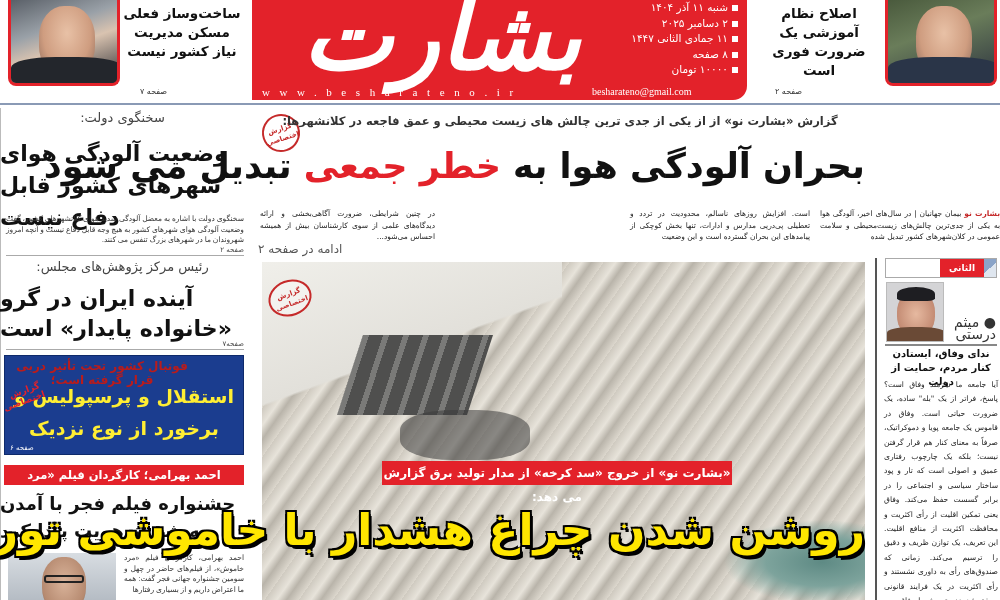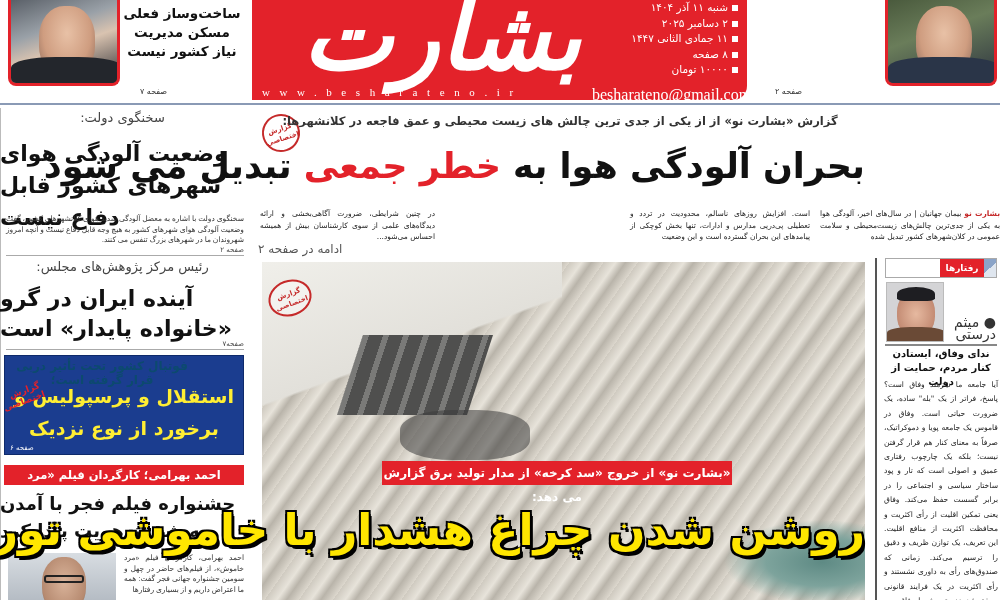--- a/index.html
+++ b/index.html
@@ -7,21 +7,21 @@
     body { position: relative; font-family: "DejaVu Sans", sans-serif; direction: rtl; color: #111; }
     .abs { position: absolute; }
 
     
     .masthead { left: 0; top: 0; width: 1000px; height: 102px; background: #fff; }
     .mast-red { left: 252px; top: 0; width: 495px; height: 100px; background: #e3222a; border-radius: 0 0 14px 0; }
     .logo-text { left: 262px; top: -28px; width: 360px; height: 128px; color: #fff; font-family: "DejaVu Serif", serif; font-weight: bold; font-size: 96px; line-height: 128px; text-align: center; font-style: italic; letter-spacing: -2px; }
     .date-list { right: 262px; top: 0; width: 130px; color: #fff; font-size: 10.5px; line-height: 15.5px; text-align: right; }
     .date-list div::before { content: ""; display: inline-block; width: 6px; height: 6px; background: #fff; margin-left: 4px; vertical-align: middle; }
     .url-line { left: 262px; top: 86px; width: 340px; color: #fff; font-family: "Liberation Serif", serif; font-size: 11px; letter-spacing: 9.6px; direction: ltr; text-align: left; white-space: nowrap; }
-    .email-line { left: 592px; top: 86px; color: #fff; font-family: "Liberation Serif", serif; font-size: 16px; direction: ltr; }
+    .email-line { left: 592px; top: 86px; color: #fff; font-family: "Liberation Serif", serif; font-size: 10px; direction: ltr; }
     .mast-rule { left: 0; top: 103px; width: 1000px; height: 2px; background: #8a9ab5; }
 
     .teaser { top: 0; width: 245px; height: 100px; }
     .teaser .photo { position: absolute; top: 0; width: 112px; height: 86px; border: 3px solid #e3222a; border-top: none; border-radius: 0 0 8px 8px; overflow: hidden; background: linear-gradient(160deg,#5a6068 0%,#9aa1a8 35%,#d9c3b0 55%,#2e2f34 100%); }
     .teaser .photo .face { position: absolute; left: 28px; top: 6px; width: 56px; height: 68px; border-radius: 45% 45% 40% 40%; background: radial-gradient(ellipse at 50% 40%, #e8c1a6 0%, #cf9d80 60%, #8d6a5a 100%); }
     .teaser .photo .shoulders { position: absolute; left: 0; bottom: 0; width: 112px; height: 26px; background: #23262c; border-radius: 40% 40% 0 0; }
     .teaser .headline { position: absolute; top: 4px; width: 120px; font-weight: bold; font-size: 13.5px; line-height: 19px; text-align: center; color: #111; }
     .teaser .page-ref { position: absolute; top: 87px; font-size: 8px; color: #333; }
 
     .teaser-left { left: 0; }
@@ -44,21 +44,21 @@
     .item1-kicker { left: 0; top: 110px; width: 245px; }
     .item1-head { left: 0; top: 138px; width: 245px; font-size: 22px; line-height: 32px; }
     .item1-body { left: 6px; top: 214px; width: 238px; }
     .item1-pref { left: 6px; top: 246px; width: 238px; border-bottom: 1px solid #aaa; height: 10px; }
 
     .item2-kicker { left: 0; top: 259px; width: 245px; }
     .item2-head { left: 0; top: 284px; width: 245px; font-size: 22px; line-height: 30px; }
     .item2-pref { left: 6px; top: 340px; width: 238px; border-bottom: 1px solid #aaa; height: 10px; }
 
     .sport-box { left: 4px; top: 355px; width: 240px; height: 100px; background: #1b3d8f; border: 1px solid #0e2a6b; }
-    .sport-kicker { left: 4px; top: 359px; width: 196px; color: #0c4a6e; font-size: 12px; text-align: center; font-weight: bold; }
+    .sport-kicker { left: 4px; top: 359px; width: 196px; color: #b91c1c; font-size: 12px; text-align: center; font-weight: bold; }
     .sport-head { left: 4px; top: 380px; width: 240px; color: #ffee33; font-weight: bold; font-size: 19px; line-height: 32px; text-align: center; }
     .sport-stamp { left: 8px; top: 385px; width: 36px; color: #e3222a; font-size: 9px; font-weight: bold; transform: rotate(-20deg); text-align: center; }
     .sport-pref { left: 10px; top: 444px; color: #fff; font-size: 7px; }
 
     .film-bar { left: 4px; top: 465px; width: 240px; height: 20px; background: #e3222a; color: #fff; font-size: 11.5px; line-height: 20px; text-align: center; font-weight: bold; }
     .film-head { left: 0; top: 490px; width: 248px; font-size: 18px; line-height: 27px; }
     .film-photo { left: 8px; top: 553px; width: 108px; height: 47px; background: linear-gradient(180deg,#d8dde2 0%,#b5bcc4 100%); overflow: hidden; }
     .film-photo .face { position: absolute; left: 34px; top: 4px; width: 44px; height: 56px; border-radius: 45%; background: radial-gradient(ellipse at 50% 45%, #d9b39a 0%, #b68a70 70%, #5c5350 100%); }
     .film-photo .glasses { position: absolute; left: 36px; top: 22px; width: 40px; height: 8px; border: 2px solid #222; border-radius: 3px; }
     .film-body { left: 6px; top: 553px; width: 120px; left: 124px; }
@@ -127,20 +127,21 @@
   <div>شنبه ۱۱ آذر ۱۴۰۴</div>
   <div>۲ دسامبر ۲۰۲۵</div>
   <div>۱۱ جمادی الثانی ۱۴۴۷</div>
   <div>۸ صفحه</div>
   <div>۱۰۰۰۰ تومان</div>
 </div>
 <div class="abs url-line">www.besharateno.ir</div>
 <div class="abs email-line">besharateno@gmail.com</div>
 
 <div class="abs teaser teaser-right">
+  <div class="headline">اصلاح نظام آموزشی یک ضرورت فوری است</div>
   <div class="photo">
     <div class="face"></div>
     <div class="shoulders"></div>
   </div>
   <div class="page-ref">صفحه ۲</div>
 </div>
 
 <div class="abs mast-rule"></div>
 
 <div class="abs left-col"></div>
@@ -182,21 +183,21 @@
 <div class="abs main-photo"></div>
 <div class="abs dam-face"></div>
 <div class="abs dam-gates"></div>
 <div class="abs dam-shadow"></div>
 <div class="abs photo-stamp">گزارش اختصاصی</div>
 <div class="abs photo-kicker">«بشارت نو» از خروج «سد کرخه» از مدار تولید برق گزارش می دهد:</div>
 <div class="abs photo-head">روشن شدن چراغ هشدار با خاموشی توربین‌ها</div>
 
 <div class="abs right-divider"></div>
 <div class="abs ed-label-box"></div>
-<div class="abs ed-label">رفتارها</div>
+<div class="abs ed-label">الثانی</div>
 <div class="abs ed-corner"></div>
 <div class="abs ed-photo">
   <div class="face"></div>
   <div class="hair"></div>
   <div class="suit"></div>
 </div>
 <div class="abs ed-author">● میثم درستی</div>
 <div class="abs ed-rule"></div>
 <div class="abs ed-title">ندای وفاق، ایستادن کنار مردم، حمایت از دولت</div>
 <div class="abs ed-body">آیا جامعه ما نیازمند وفاق است؟ پاسخ، فراتر از یک "بله" ساده، یک ضرورت حیاتی است. وفاق در قاموس یک جامعه پویا و دموکراتیک، صرفاً به معنای کنار هم قرار گرفتن نیست؛ بلکه یک چارچوب رفتاری عمیق و اصولی است که تار و پود ساختار سیاسی و اجتماعی را در برابر گسست حفظ می‌کند. وفاق یعنی تمکین اقلیت از رأی اکثریت و محافظت اکثریت از منافع اقلیت. این تعریف، یک توازن ظریف و دقیق را ترسیم می‌کند. زمانی که صندوق‌های رأی به داوری نشستند و رأی اکثریت در یک فرایند قانونی محقق شد، نخستین شرط وفاق</div>

